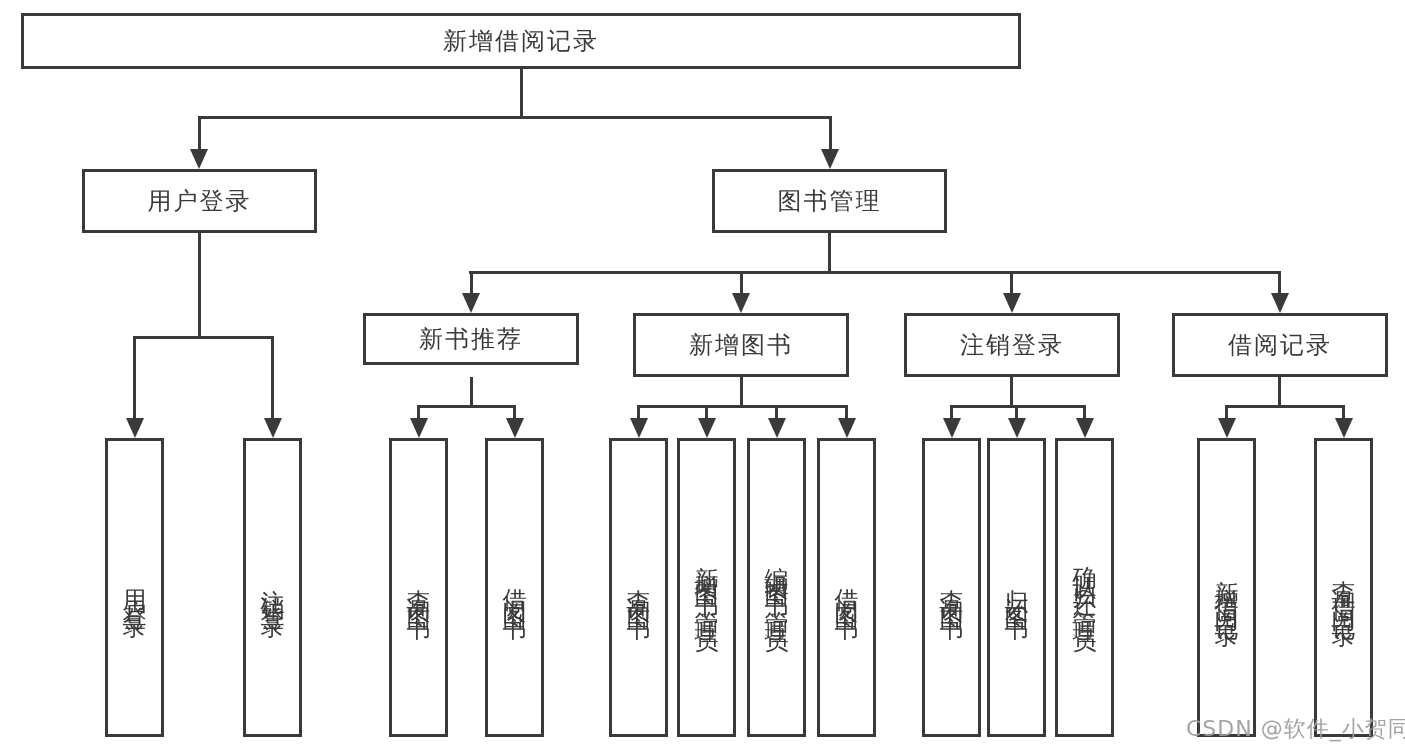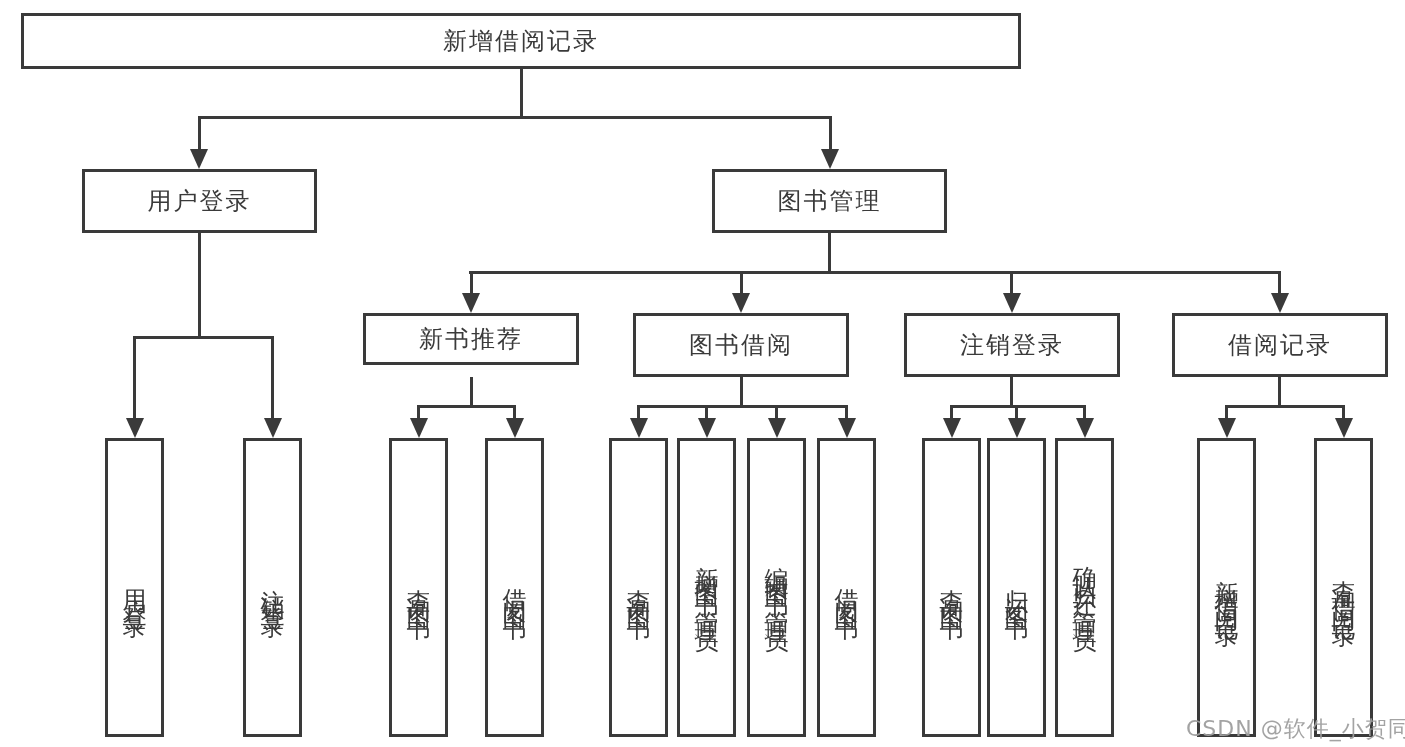--- a/index.html
+++ b/index.html
@@ -36,21 +36,21 @@
 </style>
 </head>
 <body>
 
 <div class="node h" style="left:21px;top:13px;width:1000px;height:56px;">新增借阅记录</div>
 
 <div class="node h" style="left:82px;top:169px;width:235px;height:64px;">用户登录</div>
 <div class="node h" style="left:712px;top:169px;width:235px;height:64px;text-align:right;">图书管理</div>
 
 <div class="node h" style="left:363px;top:313px;width:216px;height:52px;">新书推荐</div>
-<div class="node h" style="left:633px;top:313px;width:216px;height:64px;">图书借阅</div>
+<div class="node h" style="left:633px;top:313px;width:216px;height:64px;">新增图书</div>
 <div class="node h" style="left:904px;top:313px;width:216px;height:64px;">注销登录</div>
 <div class="node h" style="left:1172px;top:313px;width:216px;height:64px;">借阅记录</div>
 
 <div class="node v" style="left:105px;top:438px;width:59px;height:299px;">用户登录</div>
 <div class="node v" style="left:243px;top:438px;width:59px;height:299px;">注销登录</div>
 
 <div class="node v" style="left:389px;top:438px;width:59px;height:299px;">查询图书</div>
 <div class="node v" style="left:485px;top:438px;width:59px;height:299px;">借阅图书</div>
 
 <div class="node v" style="left:609px;top:438px;width:59px;height:299px;">查询图书</div>

